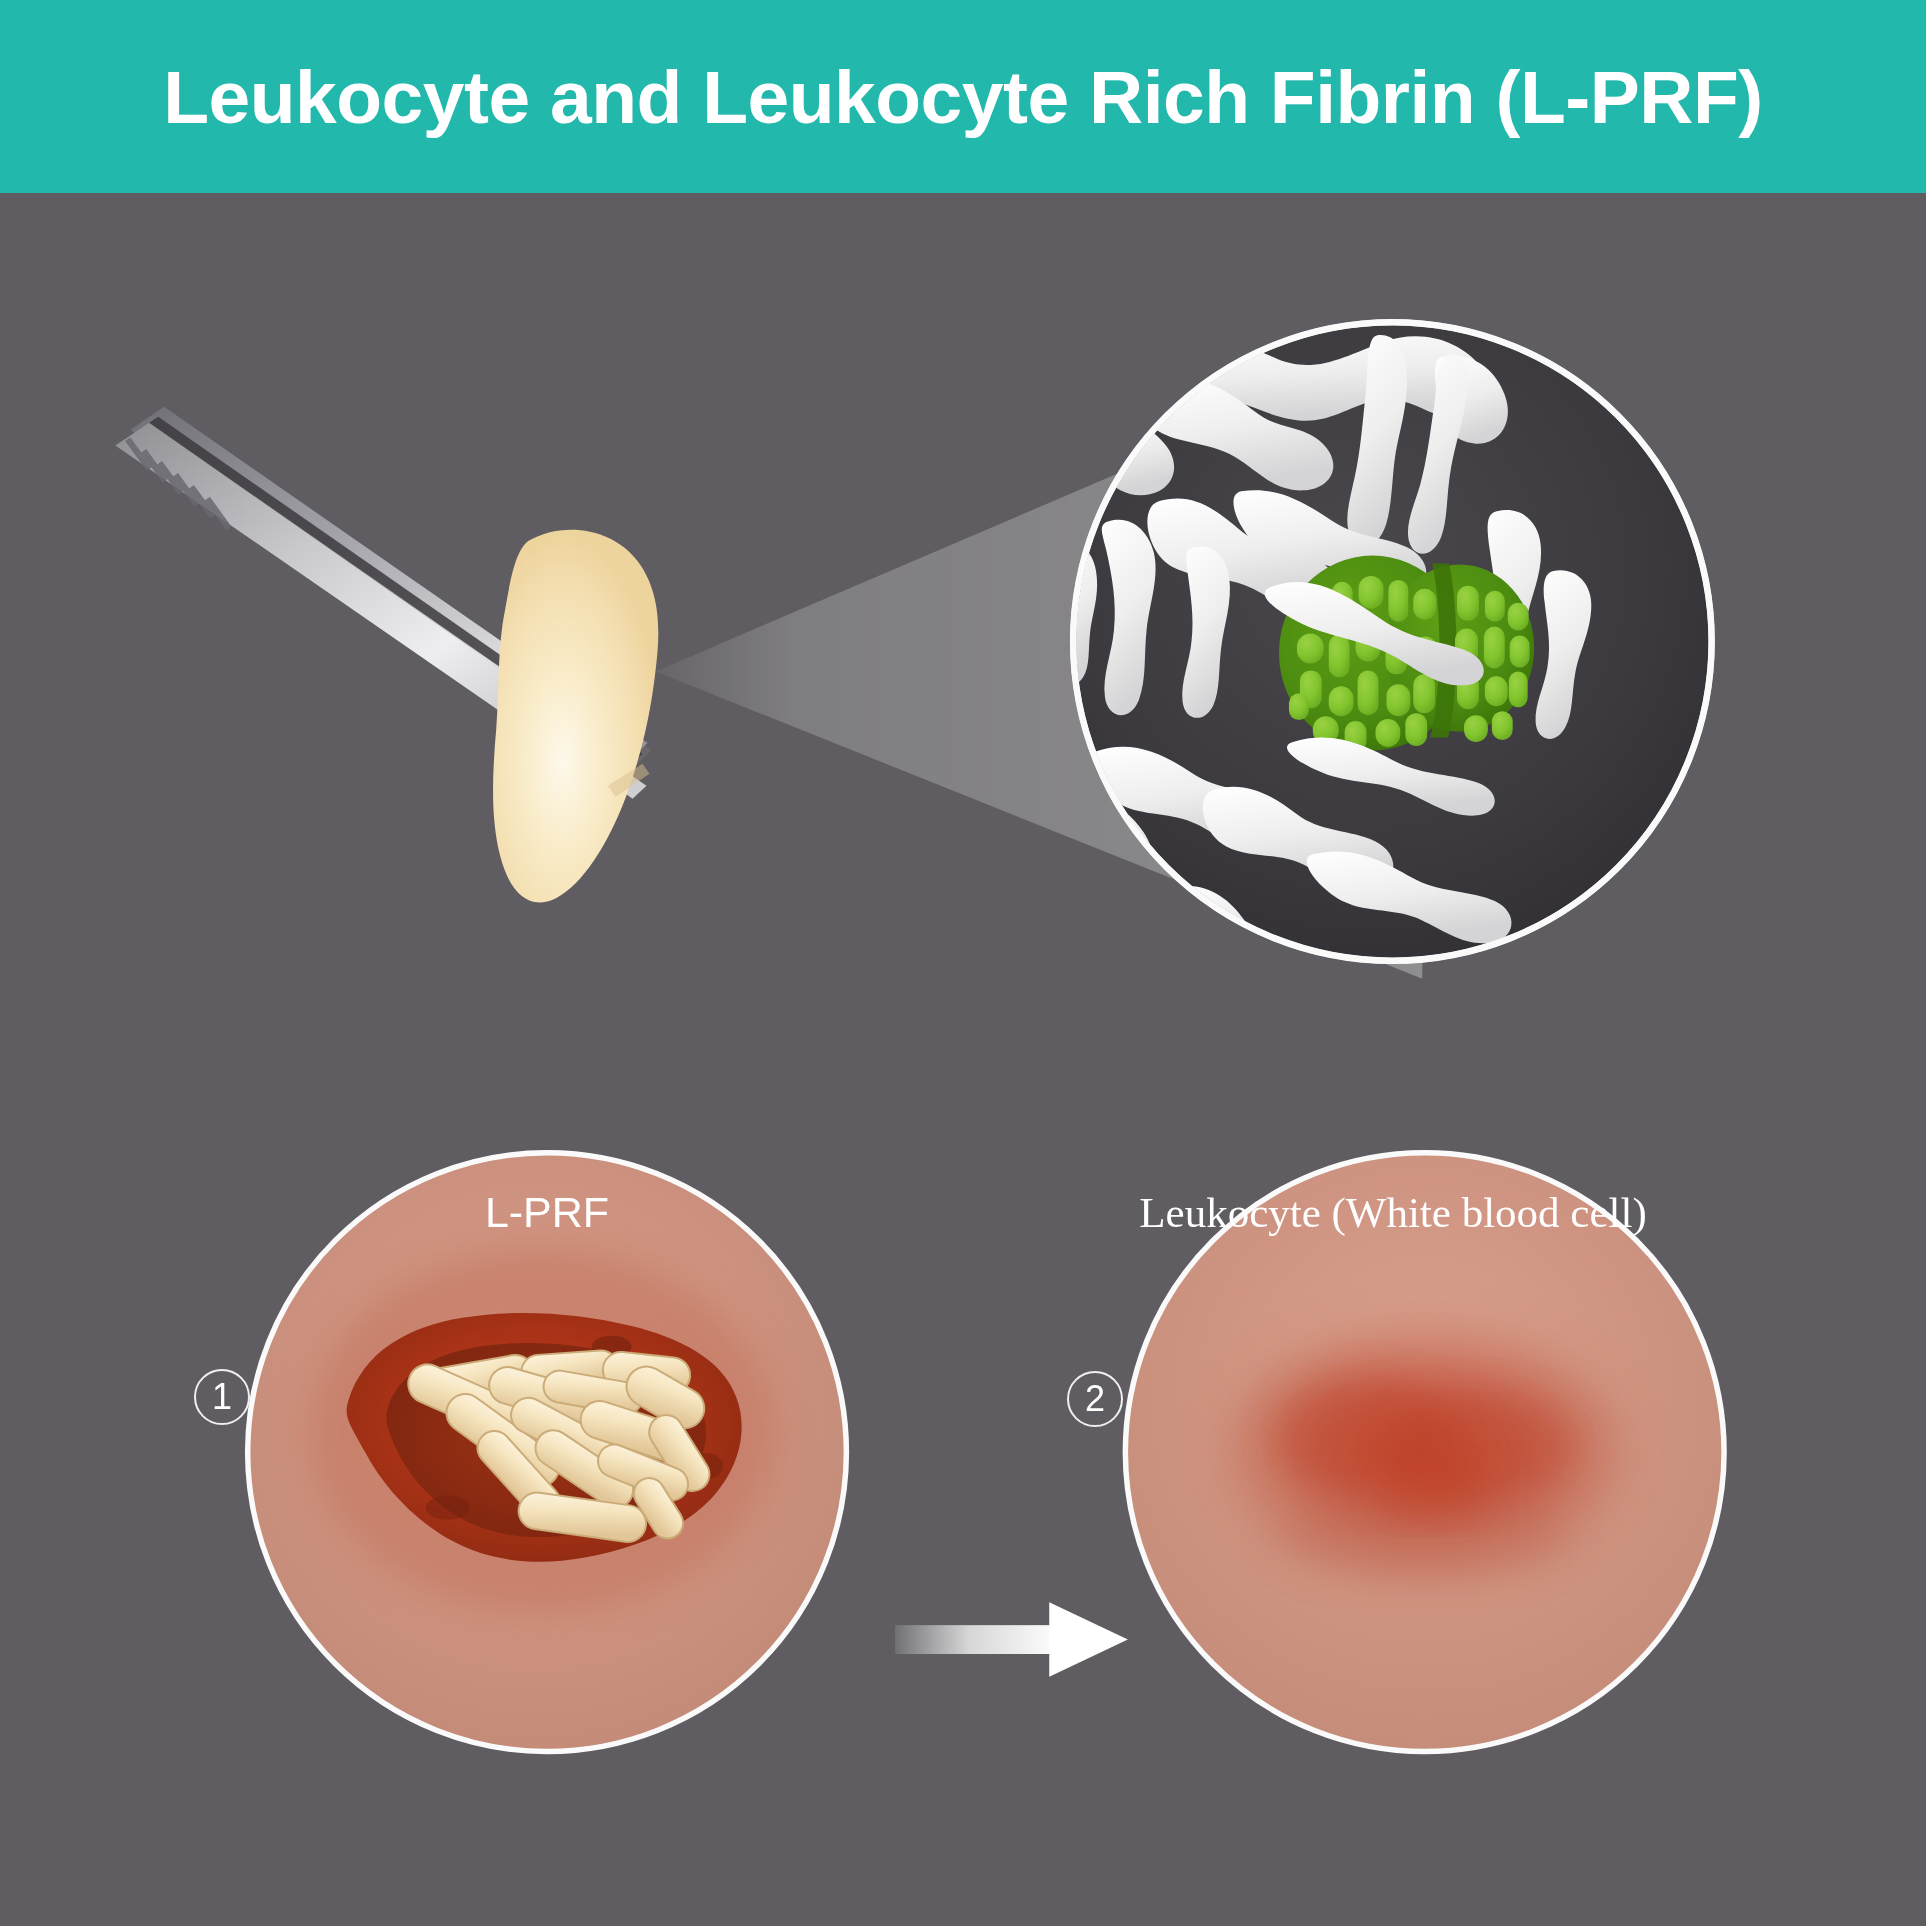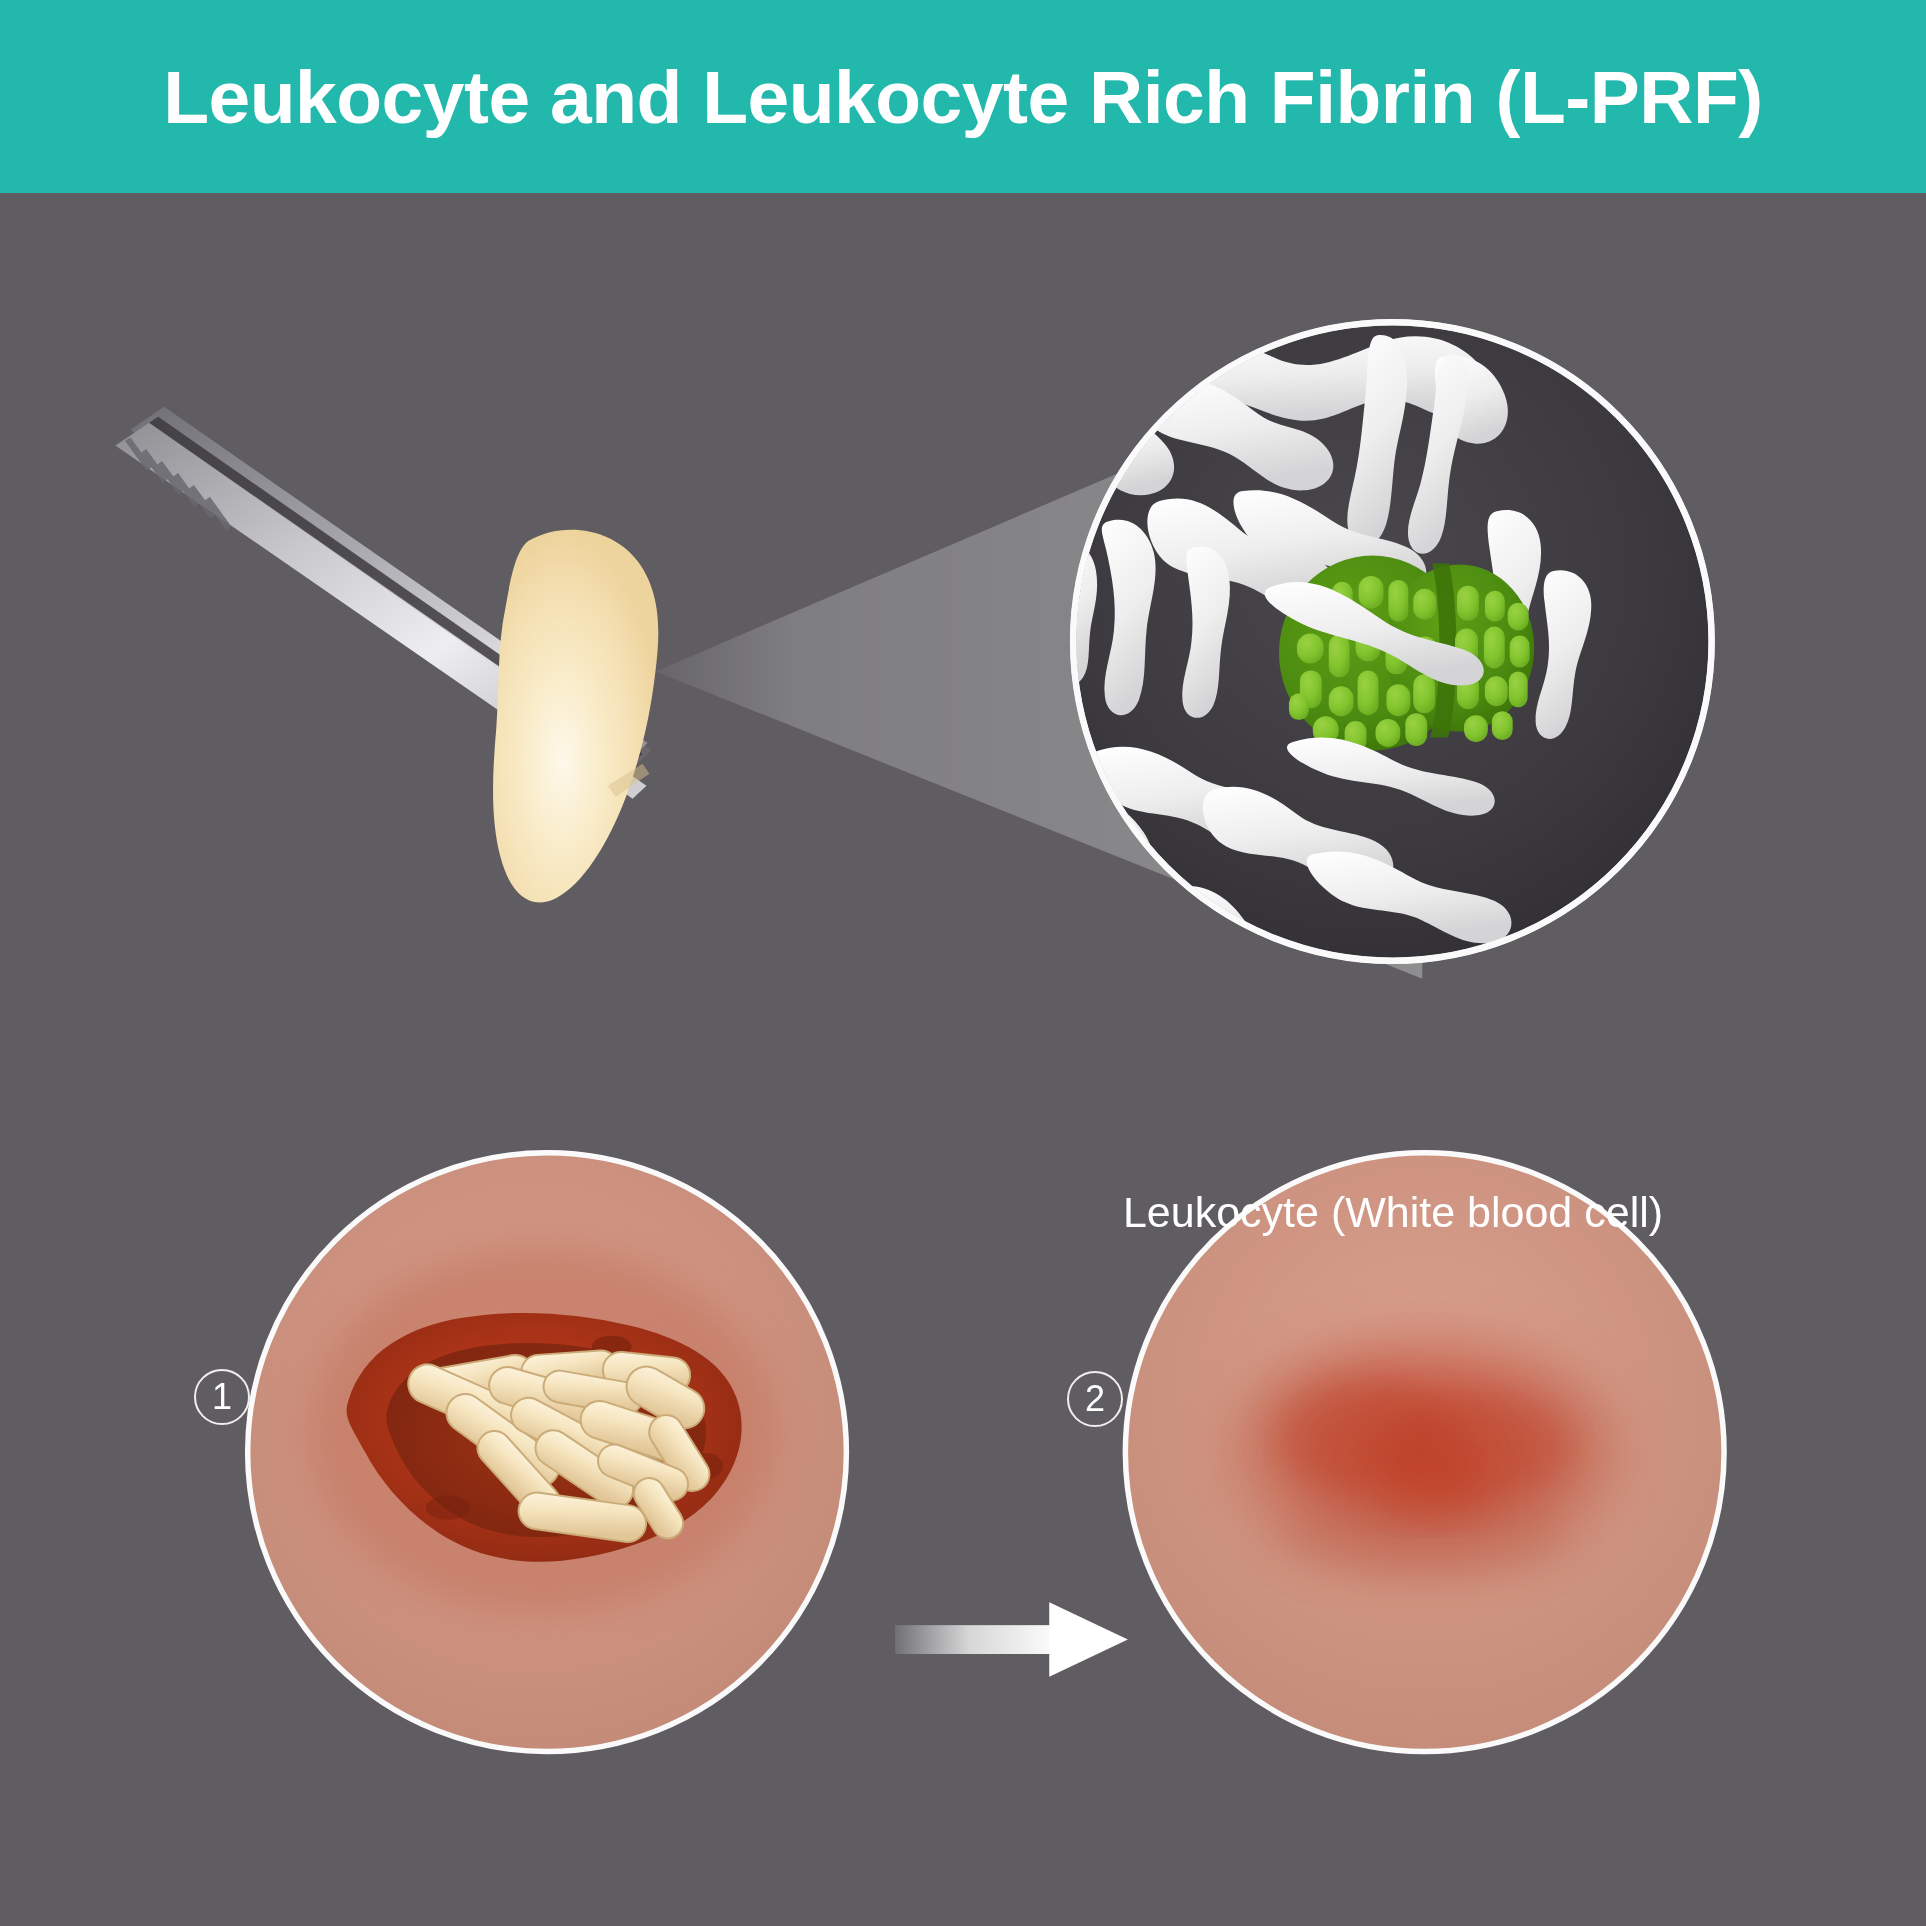--- a/index.html
+++ b/index.html
@@ -49,21 +49,21 @@
 
   
   .caption {
     position: absolute;
     color: #ffffff;
     font-size: 43px;
     text-align: center;
     white-space: nowrap;
   }
   #label-lprf { left: 348px; top: 995px; width: 398px; }
-  #label-leukocyte { left: 995px; top: 995px; width: 796px; }
+  #label-leukocyte { left: 995px; top: 995px; width: 796px; font-family: Liberation Serif, serif; }
 
   
   .step-badge {
     position: absolute;
     width: 56px; height: 56px;
     border: 2.5px solid #f0eeee;
     border-radius: 50%;
     color: #ffffff;
     font-size: 36px;
     display: flex;
@@ -425,19 +425,20 @@
         <ellipse cx="2865" cy="2530" rx="430" ry="270" fill="url(#gHealRed)" filter="url(#blurSoft)"></ellipse>
         <ellipse cx="2740" cy="2500" rx="180" ry="120" fill="#bc4028" opacity="0.45" filter="url(#blurSoft)"></ellipse>
         <ellipse cx="2990" cy="2520" rx="190" ry="110" fill="#bc4028" opacity="0.38" filter="url(#blurSoft)"></ellipse>
         <ellipse cx="2880" cy="2608" rx="110" ry="60" fill="#c23c22" opacity="0.5" filter="url(#blurSoft)"></ellipse>
         <ellipse cx="2860" cy="2700" rx="300" ry="90" fill="#b85c46" opacity="0.25" filter="url(#blurSoft)"></ellipse>
       </g>
       <circle cx="2865" cy="2532" r="602" fill="none" stroke="#fafafa" stroke-width="11"></circle>
     </g>
   </svg>
 
+  <div class="caption" id="label-lprf">L-PRF</div>
   <div class="caption" id="label-leukocyte">Leukocyte (White blood cell)</div>
 
   <div class="step-badge" id="badge-1">1</div>
   <div class="step-badge" id="badge-2">2</div>
 
 </div>
 
 
 </body></html>

